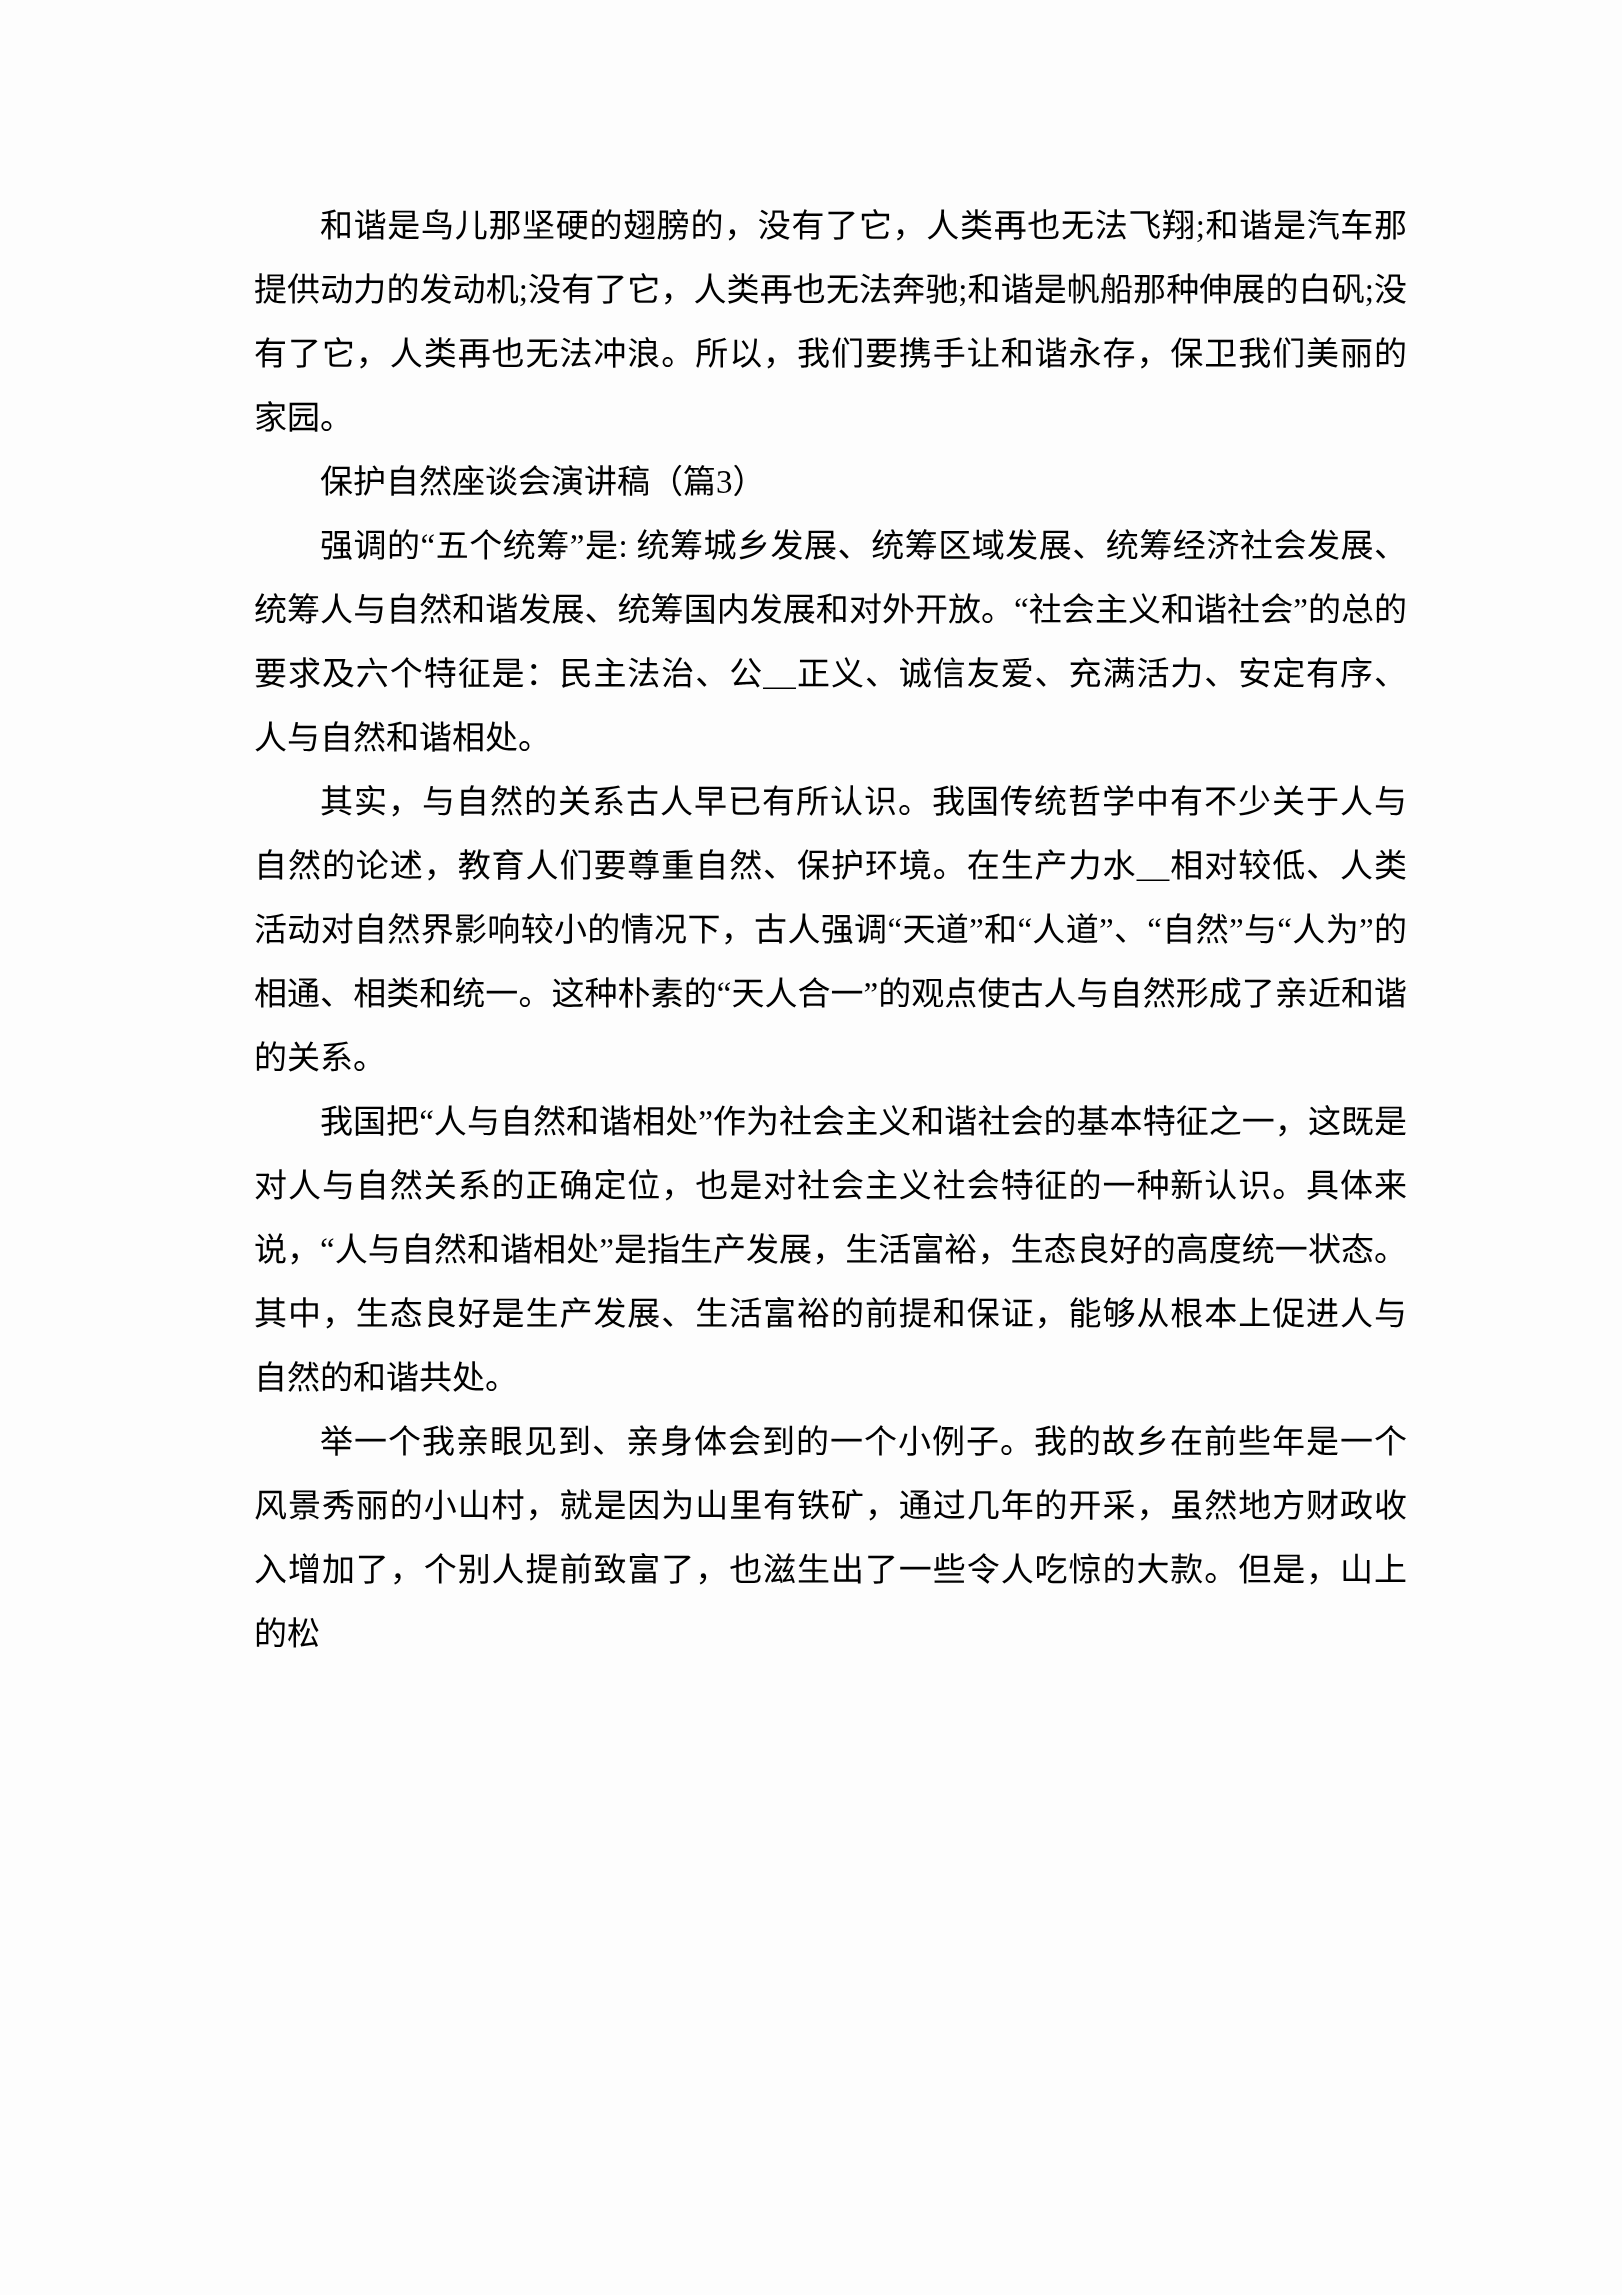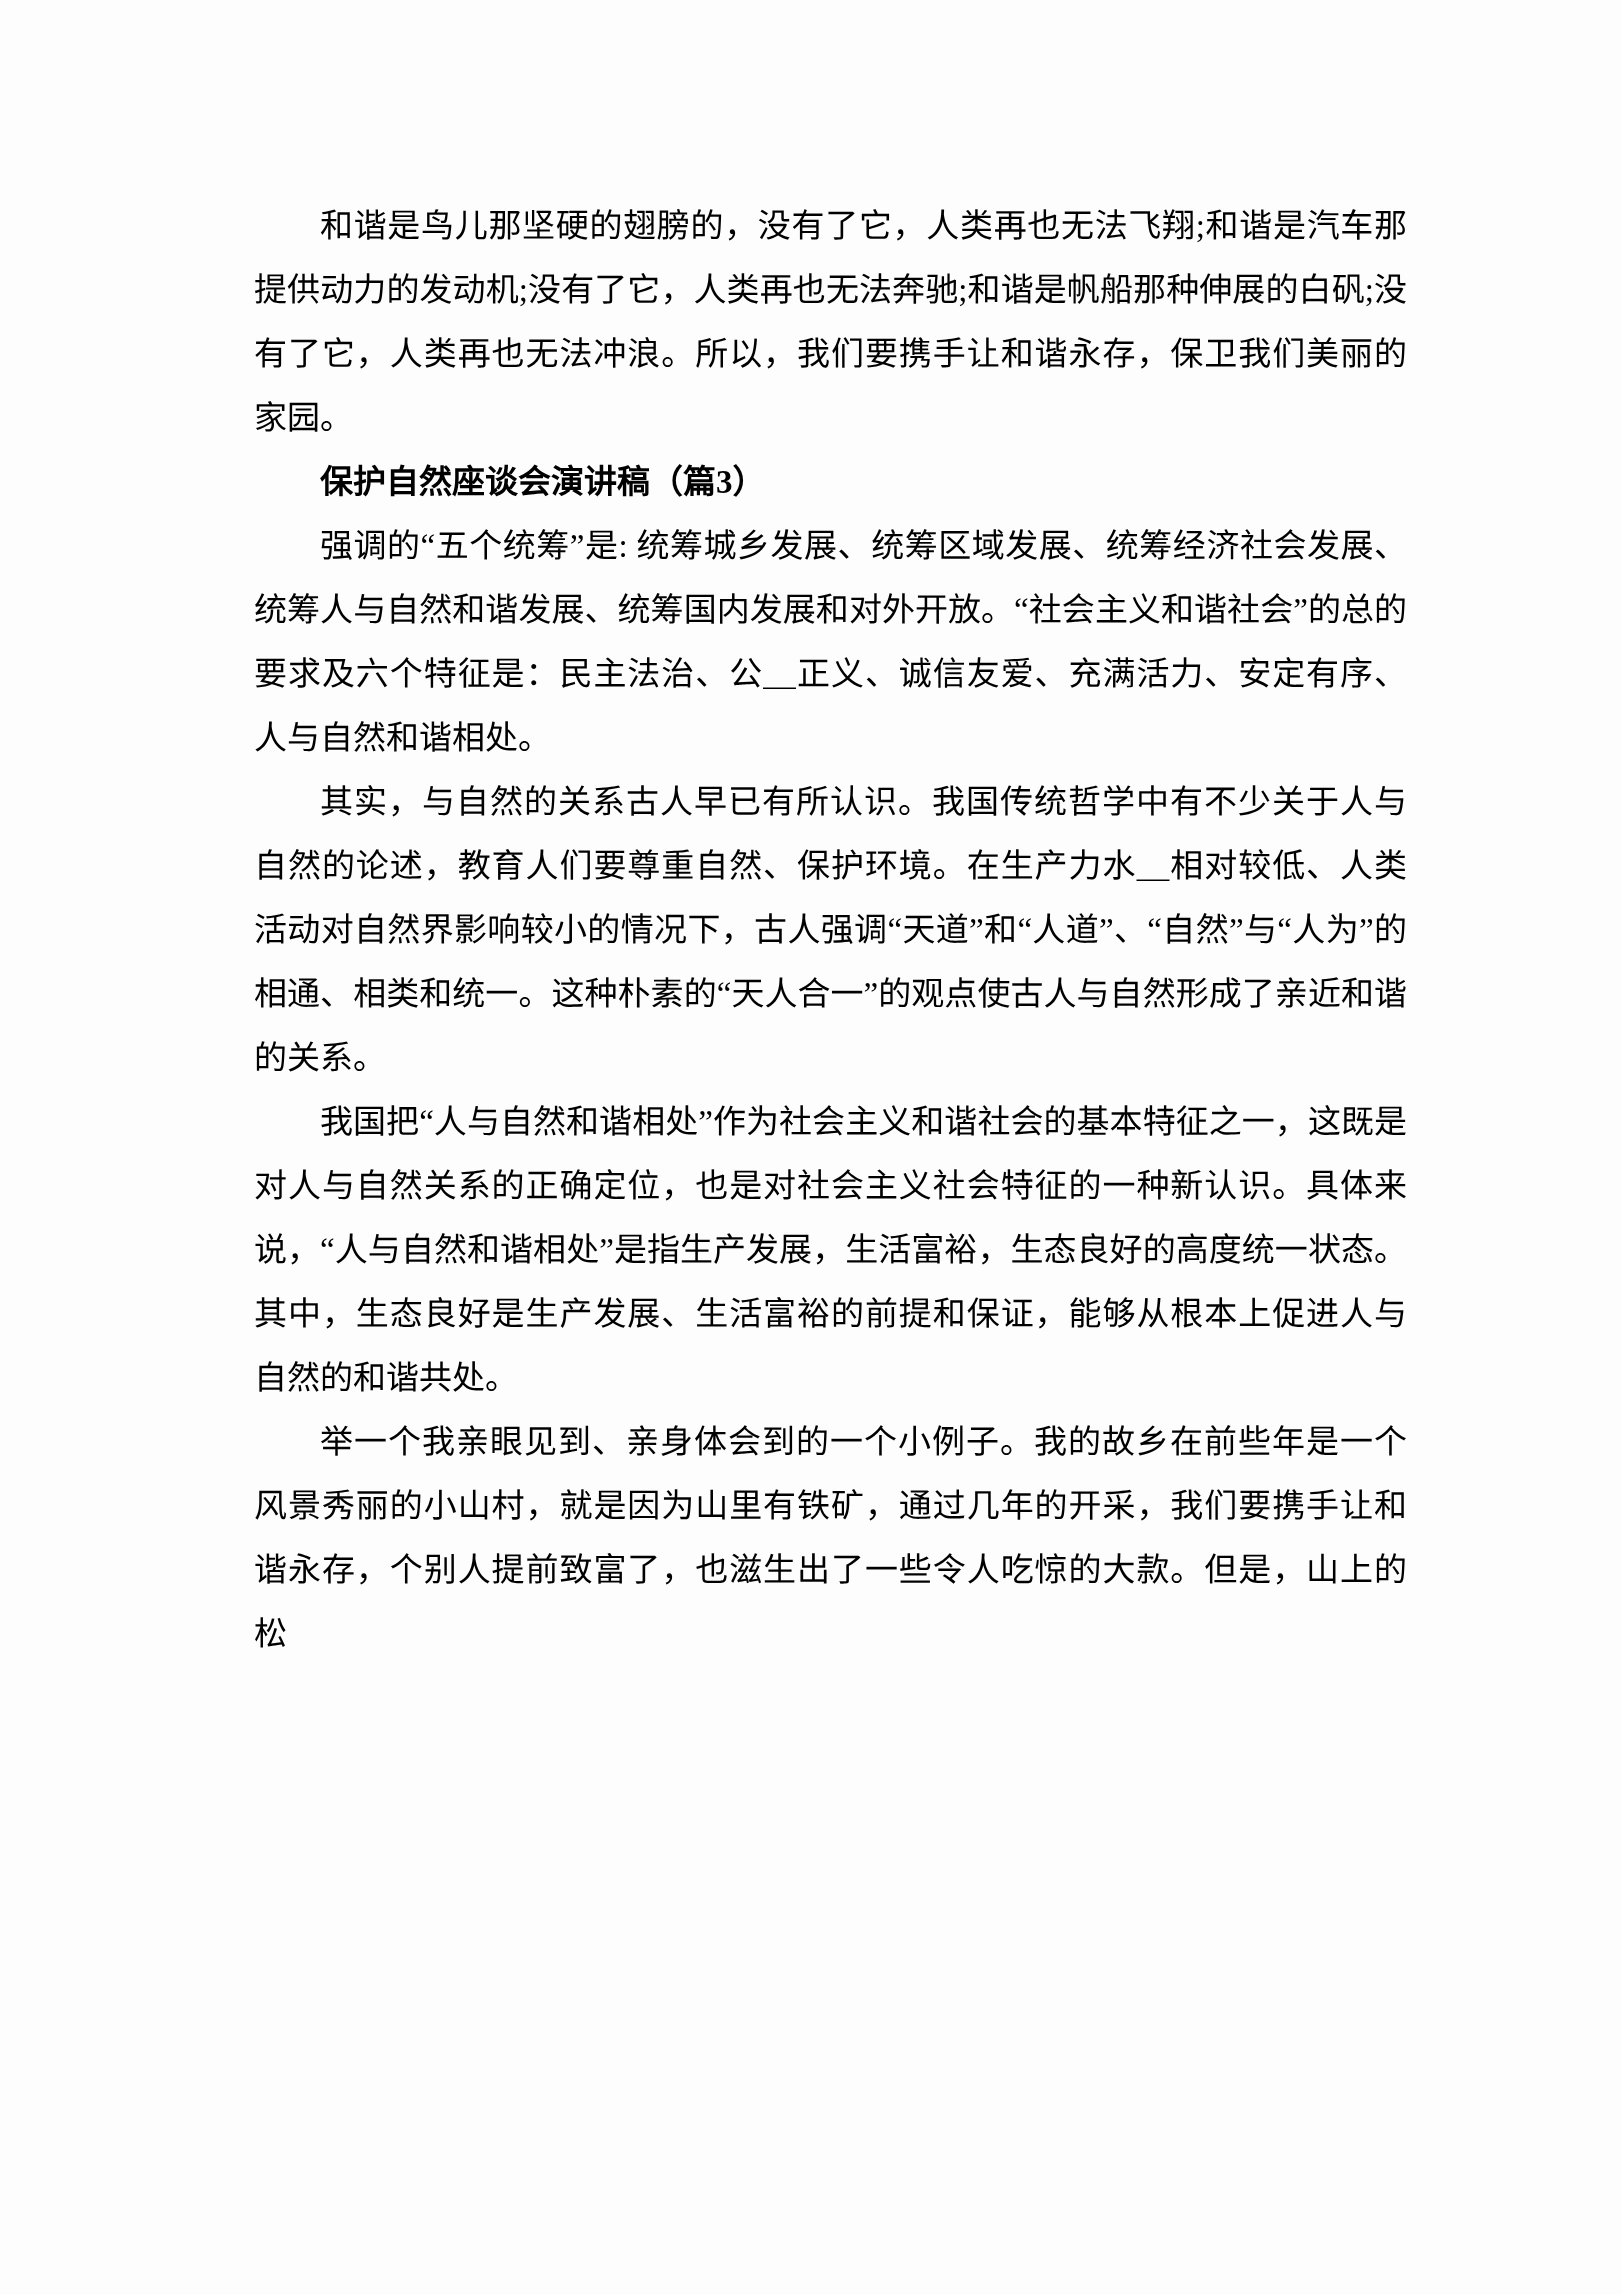--- a/index.html
+++ b/index.html
@@ -34,29 +34,29 @@
     text-justify: inter-ideograph;
     letter-spacing: 0;
   }
   .para {
     margin: 0;
     padding: 0;
     text-indent: 2em;
     word-break: break-all;
   }
   .para.heading {
-    font-weight: bold; 
+    font-weight: normal; 
   }
 </style>
 </head>
 <body>
 
 <div class="page">
   <div class="content">
     <p class="para">和谐是鸟儿那坚硬的翅膀的，没有了它，人类再也无法飞翔;和谐是汽车那提供动力的发动机;没有了它，人类再也无法奔驰;和谐是帆船那种伸展的白矾;没有了它，人类再也无法冲浪。所以，我们要携手让和谐永存，保卫我们美丽的家园。</p>
     <p class="para heading">保护自然座谈会演讲稿（篇3）</p>
     <p class="para">强调的“五个统筹”是: 统筹城乡发展、统筹区域发展、统筹经济社会发展、统筹人与自然和谐发展、统筹国内发展和对外开放。“社会主义和谐社会”的总的要求及六个特征是：民主法治、公＿正义、诚信友爱、充满活力、安定有序、人与自然和谐相处。</p>
     <p class="para">其实，与自然的关系古人早已有所认识。我国传统哲学中有不少关于人与自然的论述，教育人们要尊重自然、保护环境。在生产力水＿相对较低、人类活动对自然界影响较小的情况下，古人强调“天道”和“人道”、“自然”与“人为”的相通、相类和统一。这种朴素的“天人合一”的观点使古人与自然形成了亲近和谐的关系。</p>
     <p class="para">我国把“人与自然和谐相处”作为社会主义和谐社会的基本特征之一，这既是对人与自然关系的正确定位，也是对社会主义社会特征的一种新认识。具体来说，“人与自然和谐相处”是指生产发展，生活富裕，生态良好的高度统一状态。其中，生态良好是生产发展、生活富裕的前提和保证，能够从根本上促进人与自然的和谐共处。</p>
-    <p class="para">举一个我亲眼见到、亲身体会到的一个小例子。我的故乡在前些年是一个风景秀丽的小山村，就是因为山里有铁矿，通过几年的开采，我们要携手让和谐永存，个别人提前致富了，也滋生出了一些令人吃惊的大款。但是，山上的松</p>
+    <p class="para">举一个我亲眼见到、亲身体会到的一个小例子。我的故乡在前些年是一个风景秀丽的小山村，就是因为山里有铁矿，通过几年的开采，虽然地方财政收入增加了，个别人提前致富了，也滋生出了一些令人吃惊的大款。但是，山上的松</p>
   </div>
 </div>
 
 
 </body></html>

